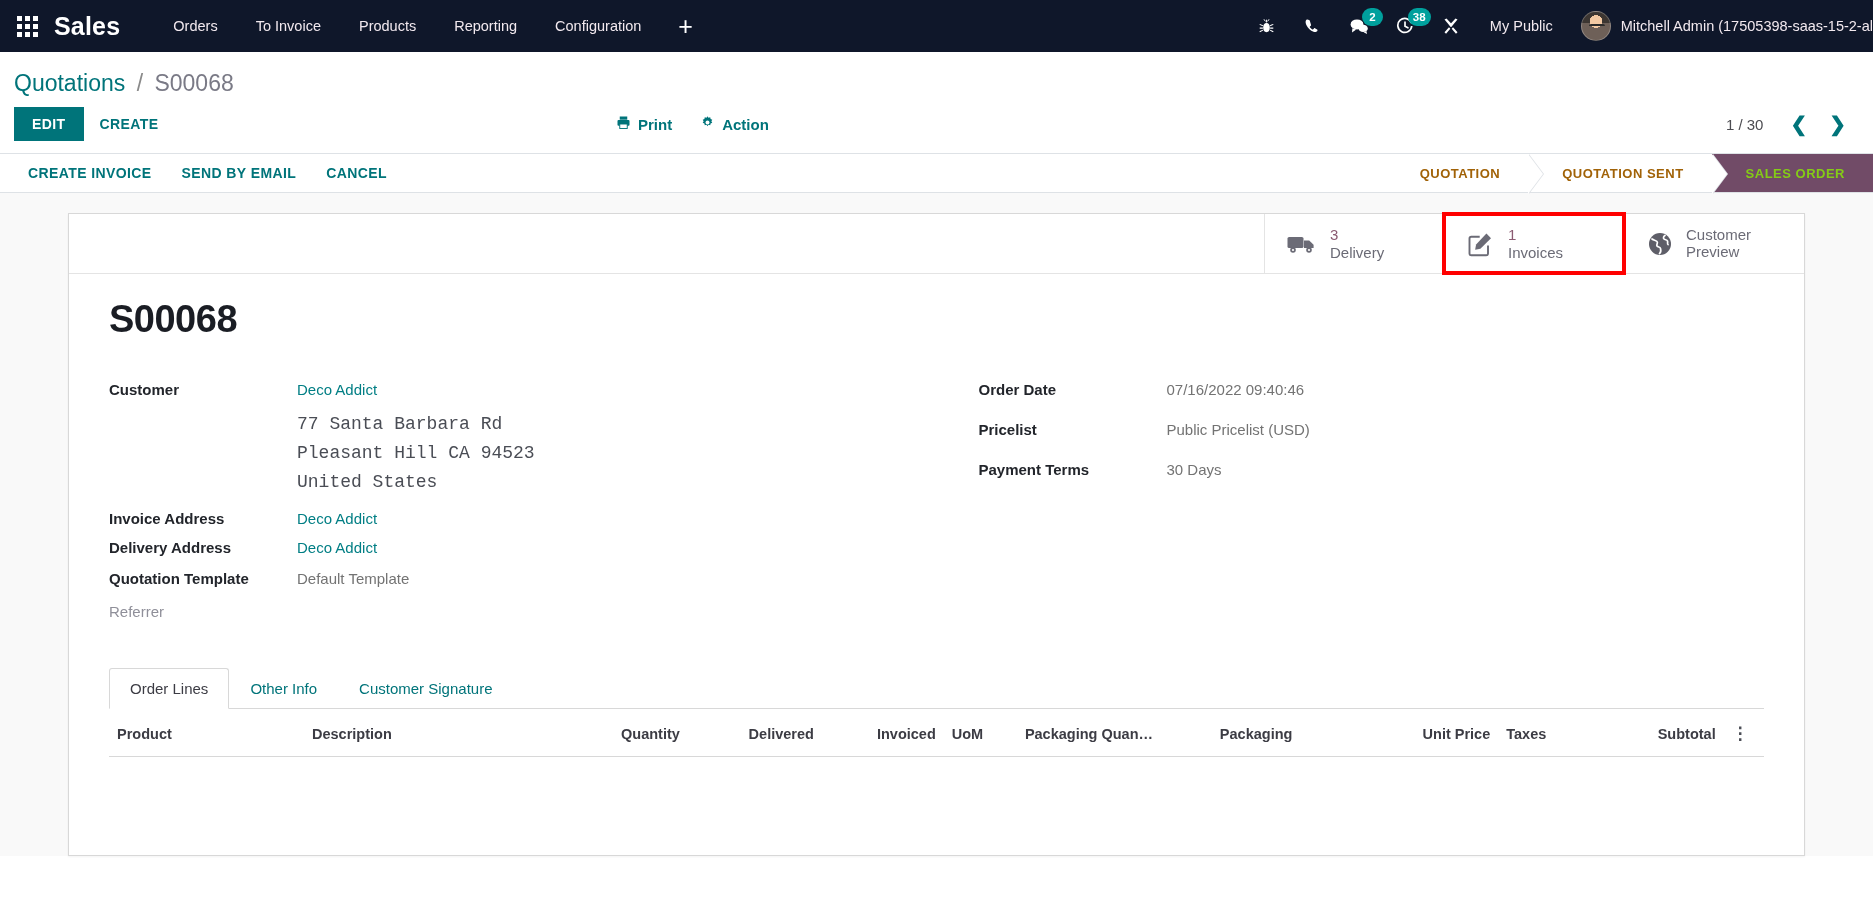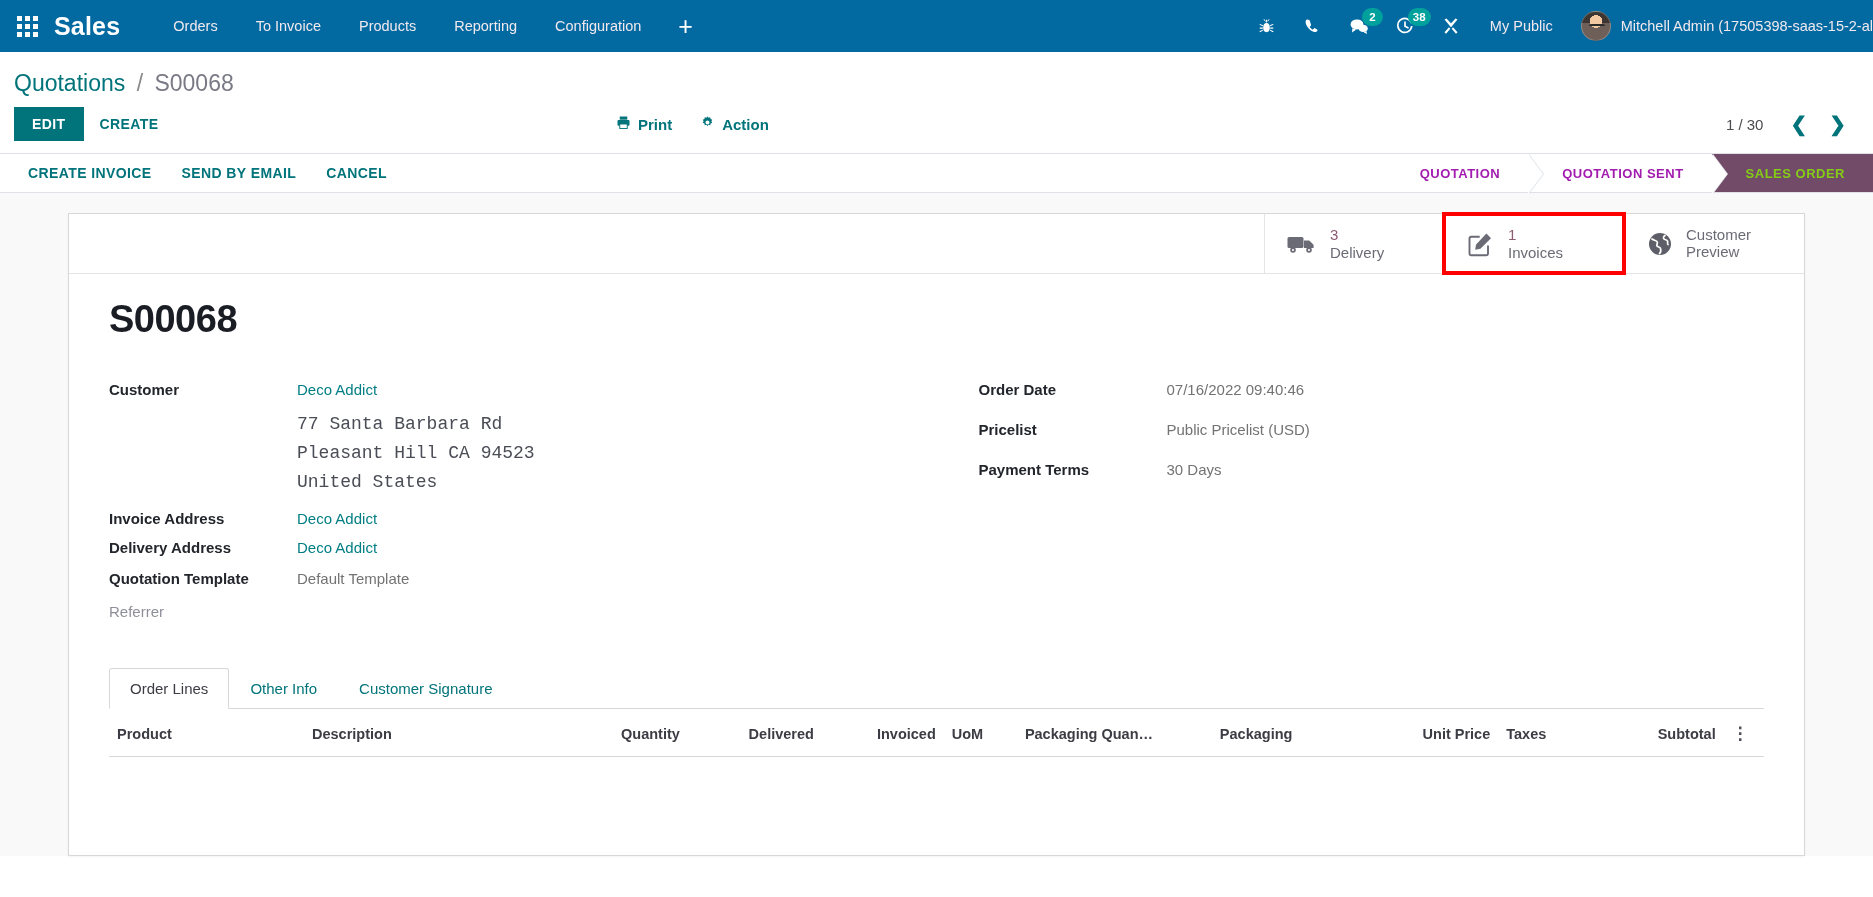--- a/index.html
+++ b/index.html
@@ -7,21 +7,21 @@
     width: 1873px; height: 897px;
     font-family: "Liberation Sans", sans-serif;
     background: #ffffff;
     overflow: hidden;
     color: #212529;
   }
 
   
   .navbar {
     height: 52px;
-    background: #0369a1;
+    background: #0f172a;
     display: flex;
     align-items: center;
     padding: 0 0 0 0;
     color: #ffffff;
     position: relative;
   }
   .apps-menu {
     width: 54px; height: 52px;
     display: flex; align-items: center; justify-content: center;
     cursor: pointer;
@@ -210,21 +210,21 @@
   .pipeline {
     margin-left: auto;
     display: flex;
     align-items: stretch;
   }
   .stage {
     display:flex; align-items:center;
     font-size: 13px;
     font-weight: bold;
     letter-spacing: 0.5px;
-    color: #a21caf;
+    color: #a16207;
     padding: 0 28px 0 34px;
     position: relative;
     background: #fff;
     cursor: pointer;
   }
   .stage::after {
     content:"";
     position:absolute; right:-15px; top:0;
     width: 0; height: 0;
     border-top: 20px solid transparent;

